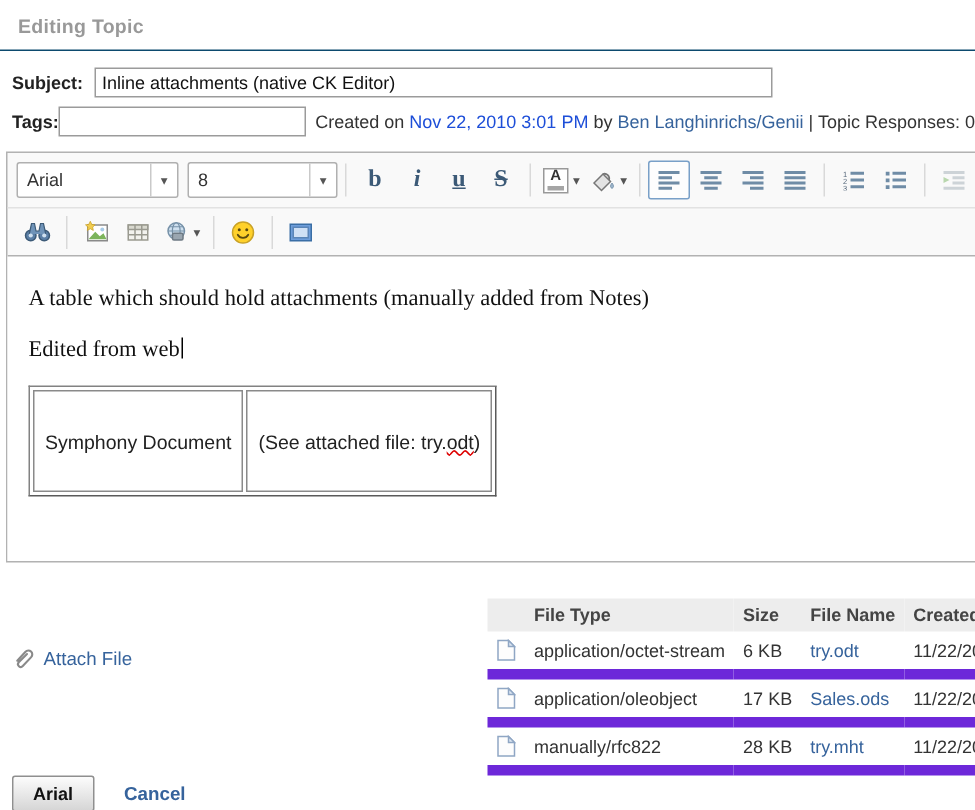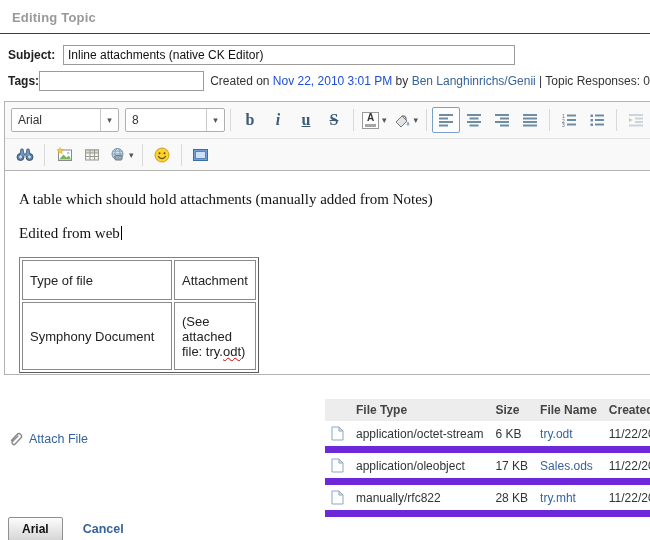--- a/index.html
+++ b/index.html
@@ -337,24 +337,20 @@
         <rect x="3.5" y="3.5" width="10" height="7" fill="#cfe0f5" stroke="#5a85b8"></rect>
       </svg>
     </span>
   </div>
 
   <div class="editor-content">
     <p class="p1">A table which should hold attachments (manually added from Notes)</p>
     <p class="p2"><span>Edited from web</span><span class="caret"></span></p>
     <table class="ck-table">
       <tbody>
-          <tr>
-        <td class="ck-td-r1c1">Type of file</td>
-        <td class="ck-td-r1c2">Attachment</td>
-      </tr>
       <tr>
         <td class="ck-td-r2c1">Symphony Document</td>
         <td><span>(See attached file: try.</span><span class="squiggle">odt</span><span>)</span></td>
       </tr>
     </tbody>
       </table>
   </div>
 </div>
 
 <div class="attach-area">

